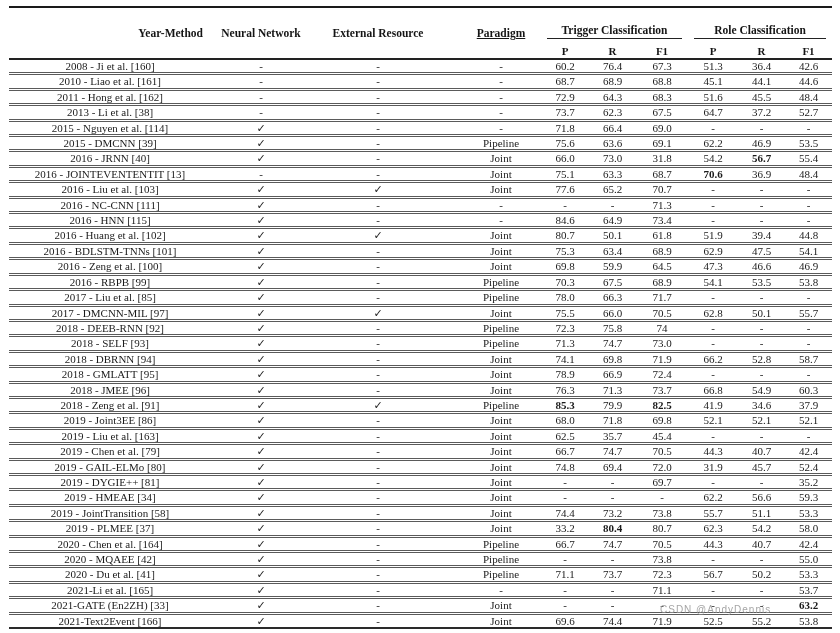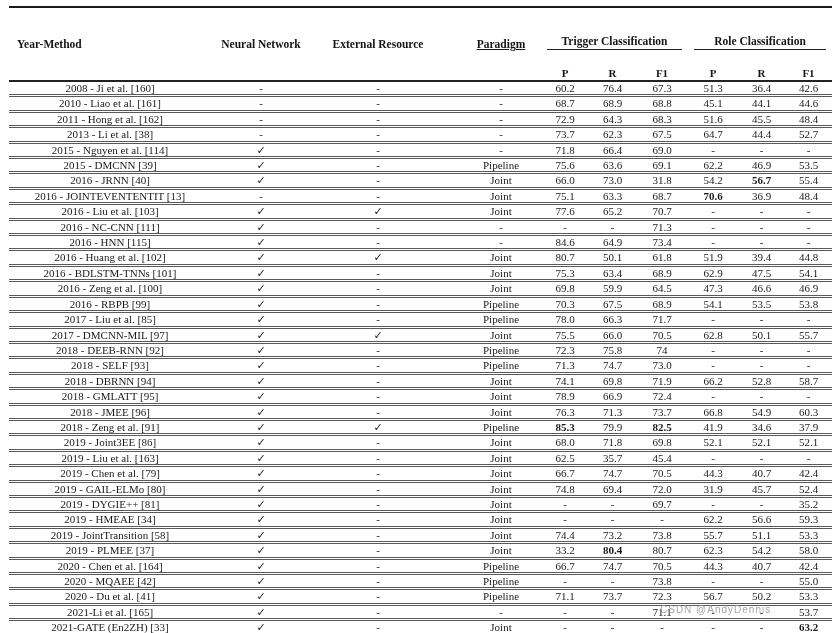--- a/index.html
+++ b/index.html
@@ -13,27 +13,27 @@
     position: absolute; left: 9px; top: 6px; width: 823px;
     border-collapse: collapse; table-layout: fixed;
     border-top: 2.5px solid #1a1a1a;
   }
   thead th {
     font-weight: bold; font-size: 11.5px; padding: 0 2px;
     vertical-align: middle; text-align: center; color: #151515;
   }
   thead tr.top-row th { height: 18px; }
   thead tr.sub-row th { height: 14px; font-size: 11px; }
-  th.th-method { text-align: left; padding-left: 8px; }
+  th.th-method { text-align: right; padding-left: 8px; }
   th.th-par { padding-left: 24px; text-decoration: underline; }
   th.bb, thead tr.sub-row th { border-bottom: 2.5px solid #222222; }
   th.group { border-bottom: none; padding: 0; }
   th.group .cmid {
     border-bottom: 1.5px solid #222222;
-    margin: 16px 6px; padding: 11px 0 2px 0;
+    margin: 5px 6px; padding: 11px 0 2px 0;
   }
   tbody tr { border-bottom: 3px double #5a5a5a; }
   tbody tr:last-child { border-bottom: 2.5px solid #2a2a2a; }
   tbody td {
     height: 12.4px; line-height: 12.4px;
     font-size: 11px; padding: 0 2px;
     text-align: center; white-space: nowrap; overflow: hidden;
   }
   tbody td.c-method { text-align: center; padding-left: 8px; }
   tbody td.c-par { padding-left: 24px; }
@@ -123,21 +123,21 @@
       </tr>
       <tr>
         <td class="c-method">2013 - Li et al. [38]</td>
         <td class="c-check">-</td>
         <td class="c-check">-</td>
         <td class="c-par">-</td>
         <td class="c-val">73.7</td>
         <td class="c-val">62.3</td>
         <td class="c-val">67.5</td>
         <td class="c-val">64.7</td>
-        <td class="c-val">44.4</td>
+        <td class="c-val">37.2</td>
         <td class="c-val">52.7</td>
       </tr>
       <tr>
         <td class="c-method">2015 - Nguyen et al. [114]</td>
         <td class="c-check">✓</td>
         <td class="c-check">-</td>
         <td class="c-par">-</td>
         <td class="c-val">71.8</td>
         <td class="c-val">66.4</td>
         <td class="c-val">69.0</td>

